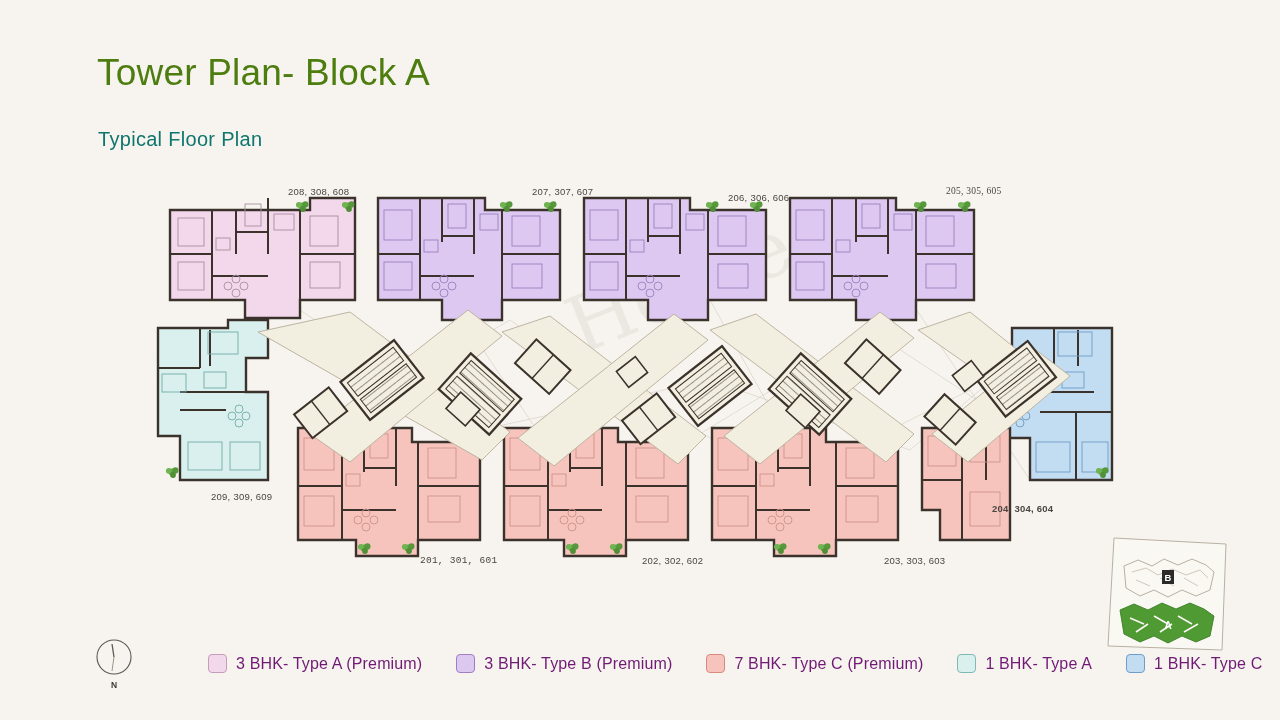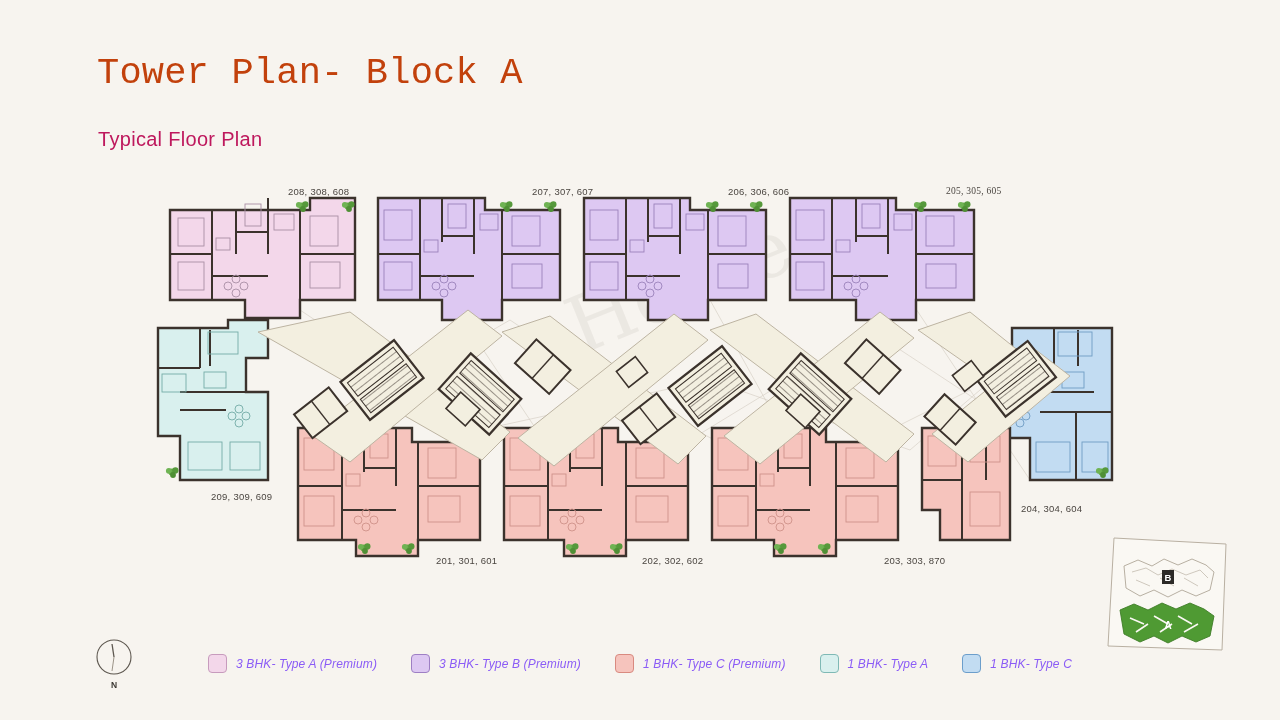--- a/index.html
+++ b/index.html
@@ -14,35 +14,35 @@
     font-family: "Liberation Sans", sans-serif;
     color: #2b2b2b;
     position: relative;
   }
 
   
   #page-title {
     position: absolute;
     left: 97px;
     top: 52px;
-    font-family: Liberation Mono, monospace;
+    font-family: Liberation Sans, sans-serif;
     font-size: 37px;
     font-weight: 400;
     letter-spacing: 0.2px;
-    color: #c2410c;
+    color: #4d7c0f;
     white-space: nowrap;
   }
   #page-subtitle {
     position: absolute;
     left: 98px;
     top: 128px;
     font-size: 20px;
     font-weight: 400;
     letter-spacing: 0.3px;
-    color: #be185d;
+    color: #0f766e;
     white-space: nowrap;
   }
 
   
   #plan-stage {
     position: absolute;
     left: 150px;
     top: 180px;
     width: 980px;
     height: 400px;
@@ -52,27 +52,27 @@
   
   .unit-label {
     position: absolute;
     font-size: 9.5px;
     letter-spacing: 0.25px;
     color: #4a4540;
     white-space: nowrap;
   }
   .ul-top-1 { left: 288px; top: 186px; }
   .ul-top-2 { left: 532px; top: 186px; }
-  .ul-top-3 { left: 728px; top: 186px; }
+  .ul-top-3 { left: 728px; top: 192px; }
   .ul-top-4 { left: 946px; top: 186px; font-family: Liberation Serif, serif; }
-  .ul-bot-1 { left: 436px; top: 555px; }
+  .ul-bot-1 { left: 420px; top: 555px; font-family: Liberation Mono, monospace; }
   .ul-bot-2 { left: 642px; top: 555px; }
   .ul-bot-3 { left: 884px; top: 555px; }
   .ul-left  { left: 211px; top: 491px; }
-  .ul-right { left: 1021px; top: 503px; }
+  .ul-right { left: 992px; top: 503px; font-weight: bold; }
 
   
   #compass {
     position: absolute;
     left: 95px;
     top: 638px;
     width: 42px;
     height: 62px;
   }
   #compass svg { display: block; }
@@ -104,24 +104,23 @@
   }
   .legend-swatch {
     width: 17px;
     height: 17px;
     border-radius: 4px;
     border: 1.3px solid #9b8fa3;
     margin-right: 9px;
     flex: none;
   }
   .legend-text {
-    font-size: 12px;
+    font-size: 16px;
     letter-spacing: 0.15px;
-    color: #8b5cf6;
-    font-style: italic;
+    color: #701a75;
   }
 
   
   #keymap {
     position: absolute;
     left: 1098px;
     top: 528px;
     width: 140px;
     height: 130px;
   }
@@ -529,21 +528,21 @@
     </g>
   </svg>
 </div>
 
 <div class="unit-label ul-top-1">208, 308, 608</div>
 <div class="unit-label ul-top-2">207, 307, 607</div>
 <div class="unit-label ul-top-3">206, 306, 606</div>
 <div class="unit-label ul-top-4">205, 305, 605</div>
 <div class="unit-label ul-bot-1">201, 301, 601</div>
 <div class="unit-label ul-bot-2">202, 302, 602</div>
-<div class="unit-label ul-bot-3">203, 303, 870</div>
+<div class="unit-label ul-bot-3">203, 303, 603</div>
 <div class="unit-label ul-left">209, 309, 609</div>
 <div class="unit-label ul-right">204, 304, 604</div>
 
 <div id="compass">
   <svg width="42" height="44" viewBox="0 0 42 44" xmlns="http://www.w3.org/2000/svg">
     <circle cx="19" cy="19" r="17" fill="none" stroke="#5d574f" stroke-width="1.1"></circle>
     <line x1="19" y1="19" x2="17" y2="6" stroke="#5d574f" stroke-width="1.3"></line>
     <line x1="19" y1="19" x2="17" y2="33" stroke="#9c9488" stroke-width="1"></line>
   </svg>
   <div id="compass-label">N</div>
@@ -553,21 +552,21 @@
   <div class="legend-item">
     <span class="legend-swatch" style="background:#f3d7ea;border-color:#c79bbd;"></span>
     <span class="legend-text">3 BHK- Type A (Premium)</span>
   </div>
   <div class="legend-item">
     <span class="legend-swatch" style="background:#ddc8f2;border-color:#9e7fc4;"></span>
     <span class="legend-text">3 BHK- Type B (Premium)</span>
   </div>
   <div class="legend-item">
     <span class="legend-swatch" style="background:#f6c4bd;border-color:#d98a80;"></span>
-    <span class="legend-text">1 BHK- Type C (Premium)</span>
+    <span class="legend-text">7 BHK- Type C (Premium)</span>
   </div>
   <div class="legend-item">
     <span class="legend-swatch" style="background:#d9f0ee;border-color:#7fb9b5;"></span>
     <span class="legend-text">1 BHK- Type A</span>
   </div>
   <div class="legend-item">
     <span class="legend-swatch" style="background:#c2dcf2;border-color:#6c9ecb;"></span>
     <span class="legend-text">1 BHK- Type C</span>
   </div>
 </div>

